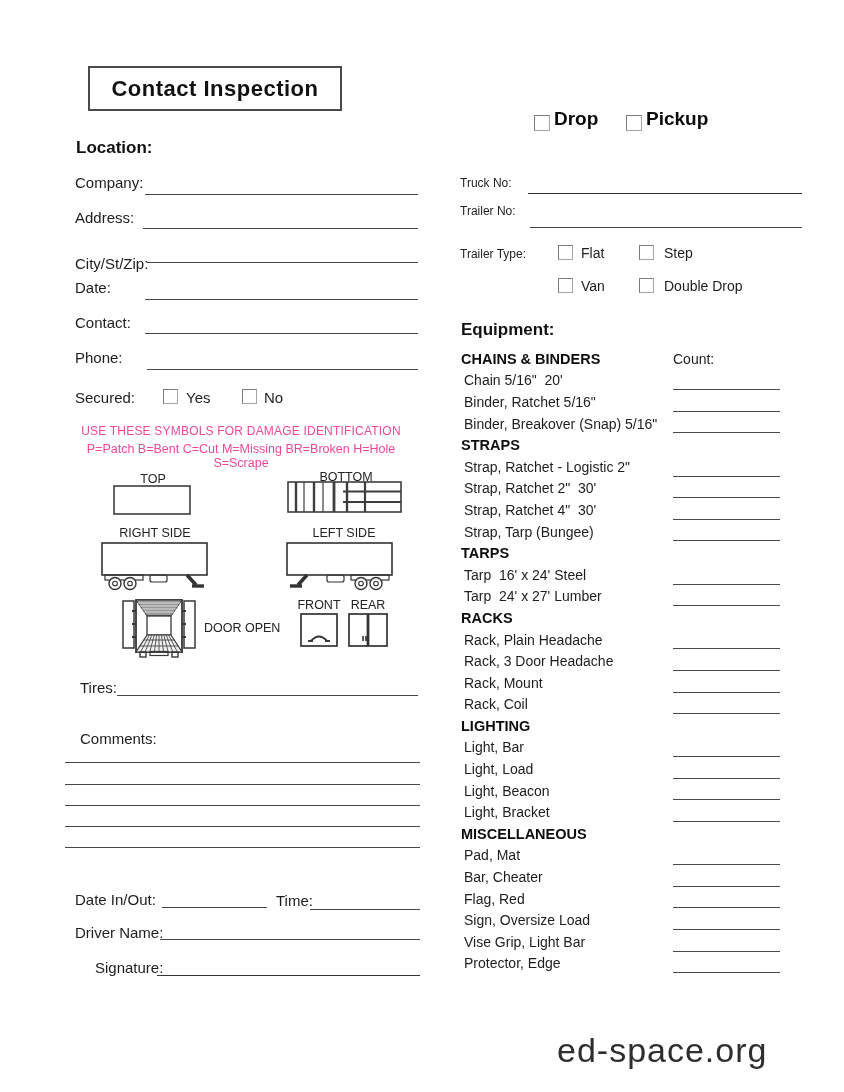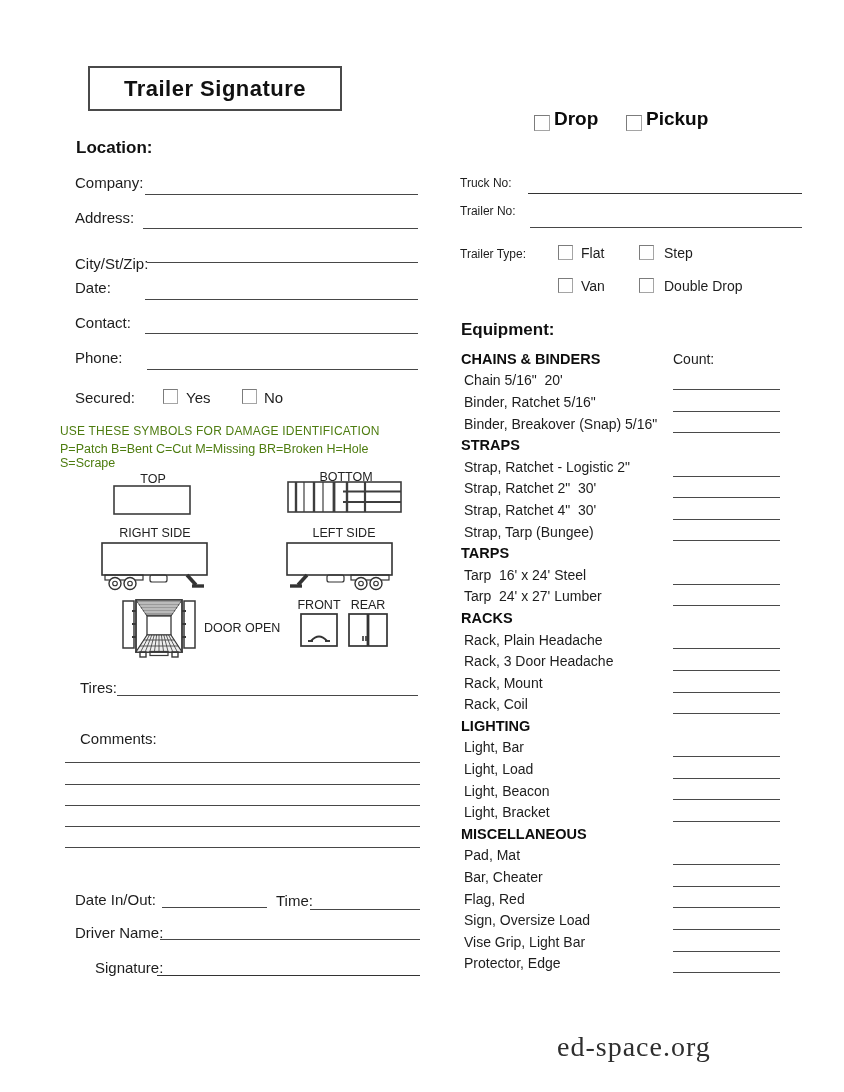--- a/index.html
+++ b/index.html
@@ -10,41 +10,41 @@
              display:flex;align-items:center;justify-content:center;
              font-size:22px;font-weight:bold;letter-spacing:.5px;color:#111;}
   .h-bold{font-weight:bold;font-size:17px;color:#111;}
   .cb{display:inline-block;width:13px;height:13px;background:#fff;
       border:1px solid #a5a5a5;border-top-color:#7c7c7c;border-left-color:#7c7c7c;}
   .cb-lg{width:14px;height:14px;}
   .chk-label-lg{font-size:19px;font-weight:bold;color:#0b0b0b;}
   .loc-label{font-size:15px;}
   .line{border-bottom:1.2px solid #474747;height:0;}
   .line-dk{border-bottom:1.5px solid #333;}
-  .dmg{width:362px;text-align:left;color:#4d7c0f;}
+  .dmg{width:362px;text-align:center;color:#ec4899;}
   .dmg-l1{font-size:12px;letter-spacing:.2px;}
   .dmg-l2{font-size:12.5px;margin-top:4px;}
   .rt-label{font-size:12px;}
   .type-label{font-size:14px;}
   .eq-wrap{left:461px;top:348px;width:320px;}
   .eq-row{position:relative;height:21.6px;display:flex;align-items:center;}
   .eq-head-label{font-weight:bold;font-size:14.5px;color:#0d0d0d;}
   .eq-count-label{position:absolute;left:212px;font-size:14px;font-weight:normal;}
   .eq-item{font-size:14px;padding-left:3px;white-space:pre;}
   .eq-line{position:absolute;left:212px;width:107px;bottom:1px;border-bottom:1.2px solid #4a4a4a;}
-  .watermark{font-family:Liberation Serif, serif;
-             font-size:28px;color:#2e2e2e;letter-spacing:1px;}
+  .watermark{font-family:Liberation Sans, sans-serif;
+             font-size:34px;color:#2e2e2e;letter-spacing:1px;}
   svg text{font-family:"Liberation Sans",sans-serif;fill:#222;}
 </style>
 </head>
 <body>
 
 <div class="page">
 
-  <div class="abs title-box">Trailer Signature</div>
+  <div class="abs title-box">Contact Inspection</div>
 
   <span class="abs cb cb-lg" style="left:534px;top:115px;"></span>
   <span class="abs chk-label-lg" style="left:554px;top:108px;">Drop</span>
   <span class="abs cb cb-lg" style="left:626px;top:115px;"></span>
   <span class="abs chk-label-lg" style="left:646px;top:108px;">Pickup</span>
 
   <div class="abs h-bold" style="left:76px;top:138px;">Location:</div>
 
   <span class="abs loc-label" style="left:75px;top:174px;">Company:</span>
   <div class="abs line" style="left:145px;top:194px;width:273px;"></div>

